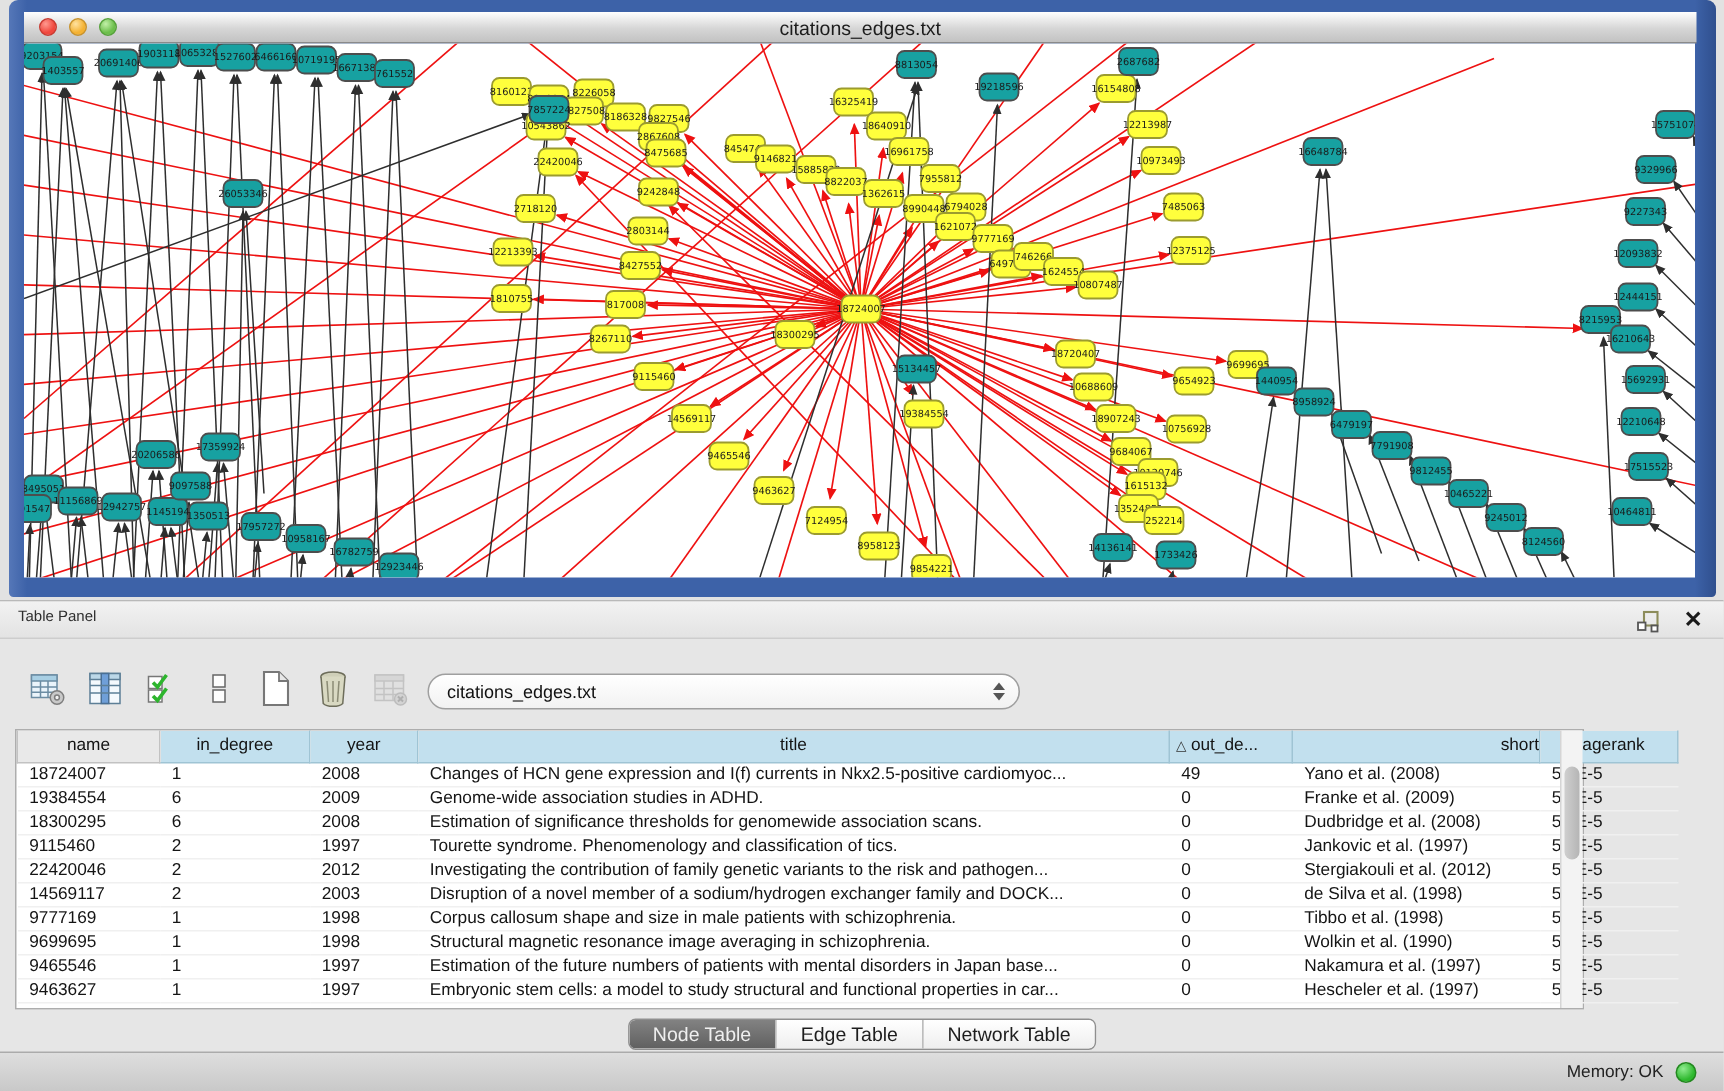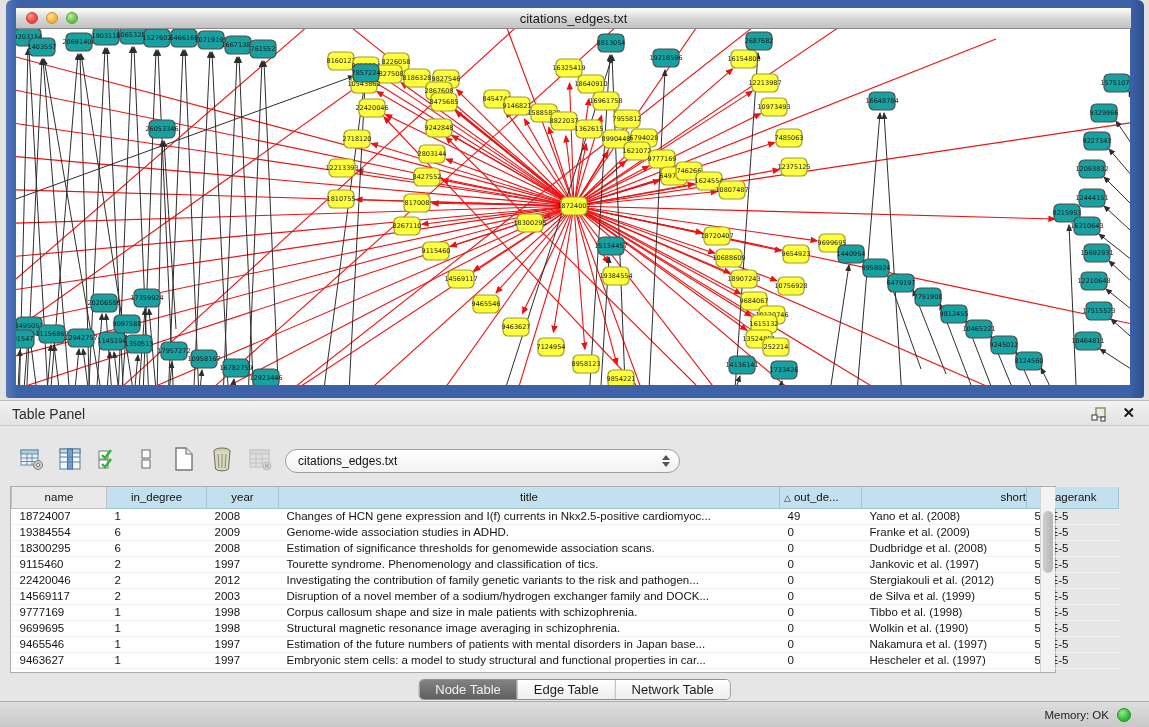--- a/index.html
+++ b/index.html
@@ -16,21 +16,21 @@
   .traffic.red   { background:radial-gradient(circle at 35% 30%, #ff9a90, #f0483e 60%); border:1px solid #c93a31; margin-left:10px;}
   .traffic.yellow{ background:radial-gradient(circle at 35% 30%, #ffe2a0, #f4b233 60%); border:1px solid #c9932c; }
   .traffic.green { background:radial-gradient(circle at 35% 30%, #c2f0a8, #6dbf4c 60%); border:1px solid #56a23a; }
   #net-title { position:absolute; left:0; right:0; text-align:center; font-size:13px; color:#1c1c1c; }
   #net-canvas { position:absolute; left:10px; top:29px; width:1114px; height:356px; background:#ffffff; overflow:hidden; }
   #net-canvas svg { display:block; }
 
   
   #table-panel { position:absolute; left:0; top:400px; width:1149px; height:327px; background:#e6e6e6; border-top:1px solid #b9b9b9; }
   #panel-titlebar { position:absolute; left:0; top:0; width:100%; height:25px; background:linear-gradient(#f2f2f2,#e3e3e3); border-bottom:1px solid #cdcdcd; }
-  #panel-title { position:absolute; left:12px; top:5px; font-size:14px; color:#2e2e2e; }
+  #panel-title { position:absolute; left:12px; top:5px; font-size:10px; color:#2e2e2e; }
   #panel-float { position:absolute; right:42px; top:5px; width:16px; height:16px; cursor:pointer; }
   #panel-close { position:absolute; right:14px; top:3px; font-size:15px; font-weight:bold; color:#1a1a1a; cursor:pointer; }
 
   #panel-toolbar { position:absolute; left:18px; top:40px; height:36px; display:flex; align-items:center; gap:10px; }
   .tool-btn { width:28px; height:28px; display:flex; align-items:center; justify-content:center; border-radius:4px; }
   .fx { font-size:14px; font-style:italic; font-family:"Liberation Serif",serif; color:#111; }
   #table-selector { position:absolute; left:285px; top:48px; width:395px; height:24px; background:linear-gradient(#ffffff,#f2f2f2);
     border:1px solid #9f9f9f; border-radius:12px; display:flex; align-items:center; font-size:12px; color:#111; cursor:pointer; }
   #table-selector .sel-label { padding-left:12px; flex:1; }
   #table-selector .sel-arrows { width:22px; display:flex; flex-direction:column; align-items:center; gap:2px; padding-right:4px; }
@@ -628,21 +628,21 @@
             <td>0</td>
             <td>Stergiakouli et al. (2012)</td>
             <td>5.5E-5</td>
           </tr>
           <tr>
             <td>14569117</td>
             <td>2</td>
             <td>2003</td>
             <td>Disruption of a novel member of a sodium/hydrogen exchanger family and DOCK...</td>
             <td>0</td>
-            <td>de Silva et al. (1999)</td>
+            <td>de Silva et al. (1998)</td>
             <td>5.3E-5</td>
           </tr>
           <tr>
             <td>9777169</td>
             <td>1</td>
             <td>1998</td>
             <td>Corpus callosum shape and size in male patients with schizophrenia.</td>
             <td>0</td>
             <td>Tibbo et al. (1998)</td>
             <td>5.3E-5</td>

